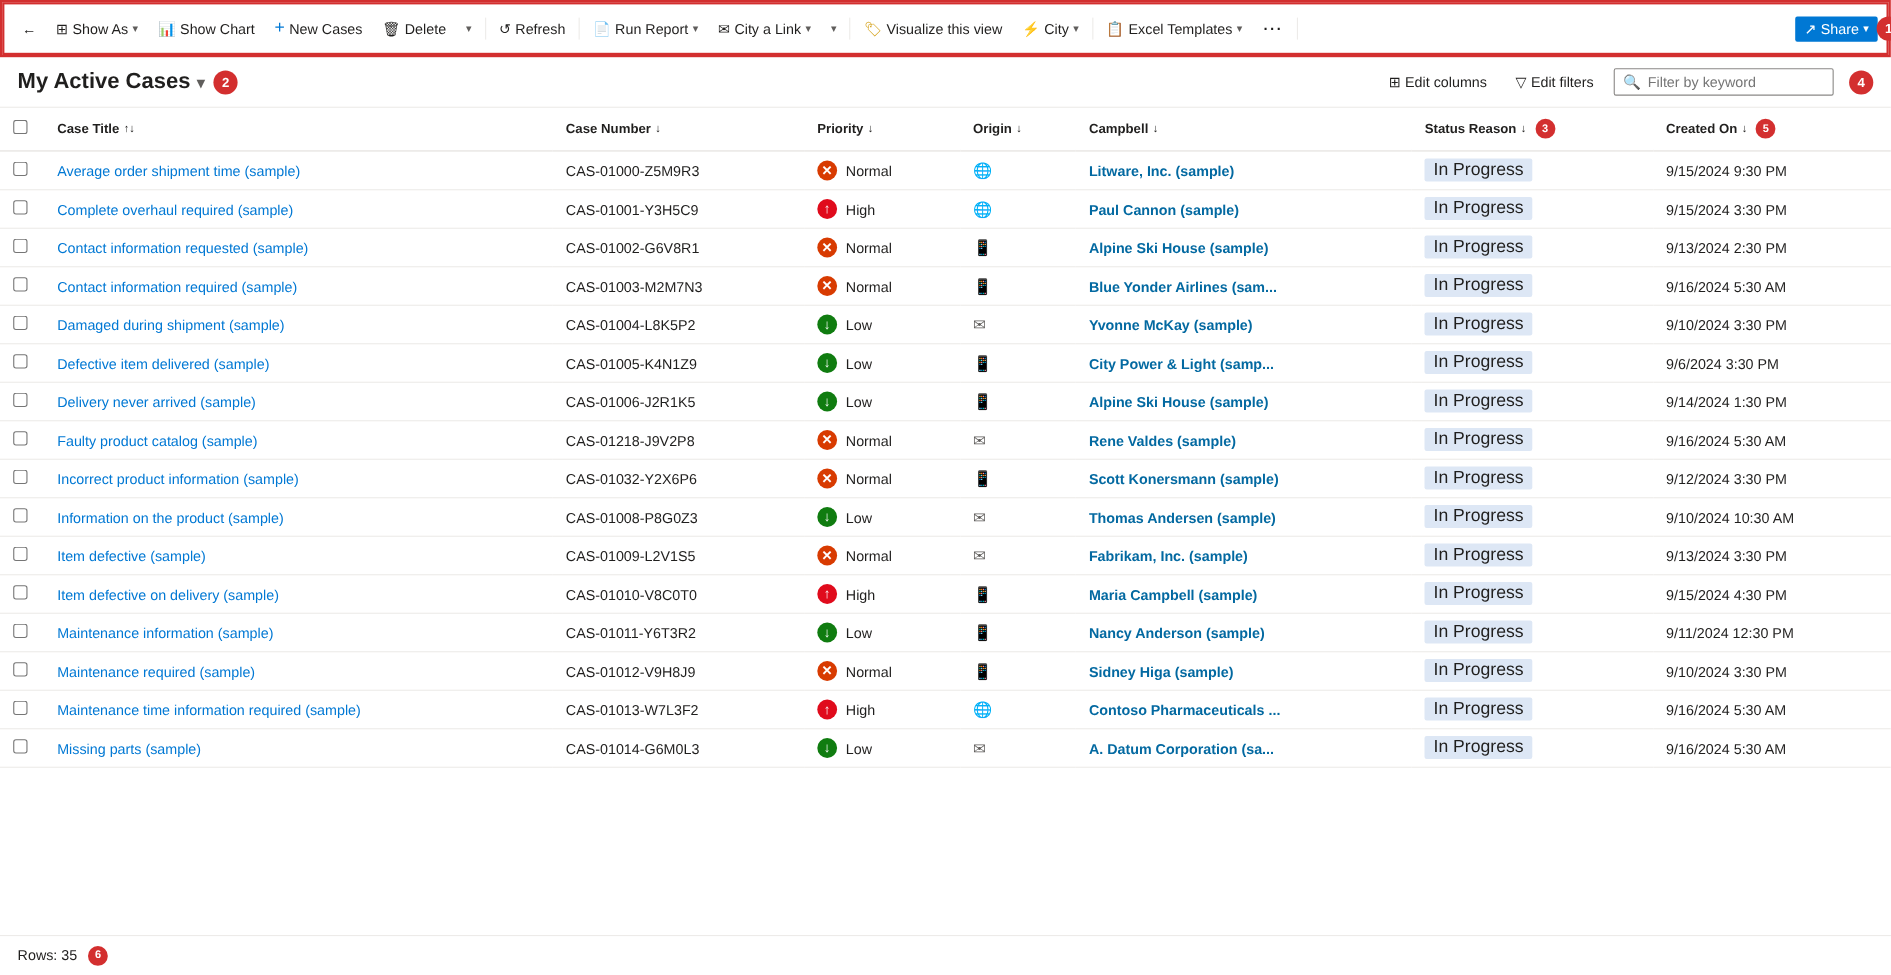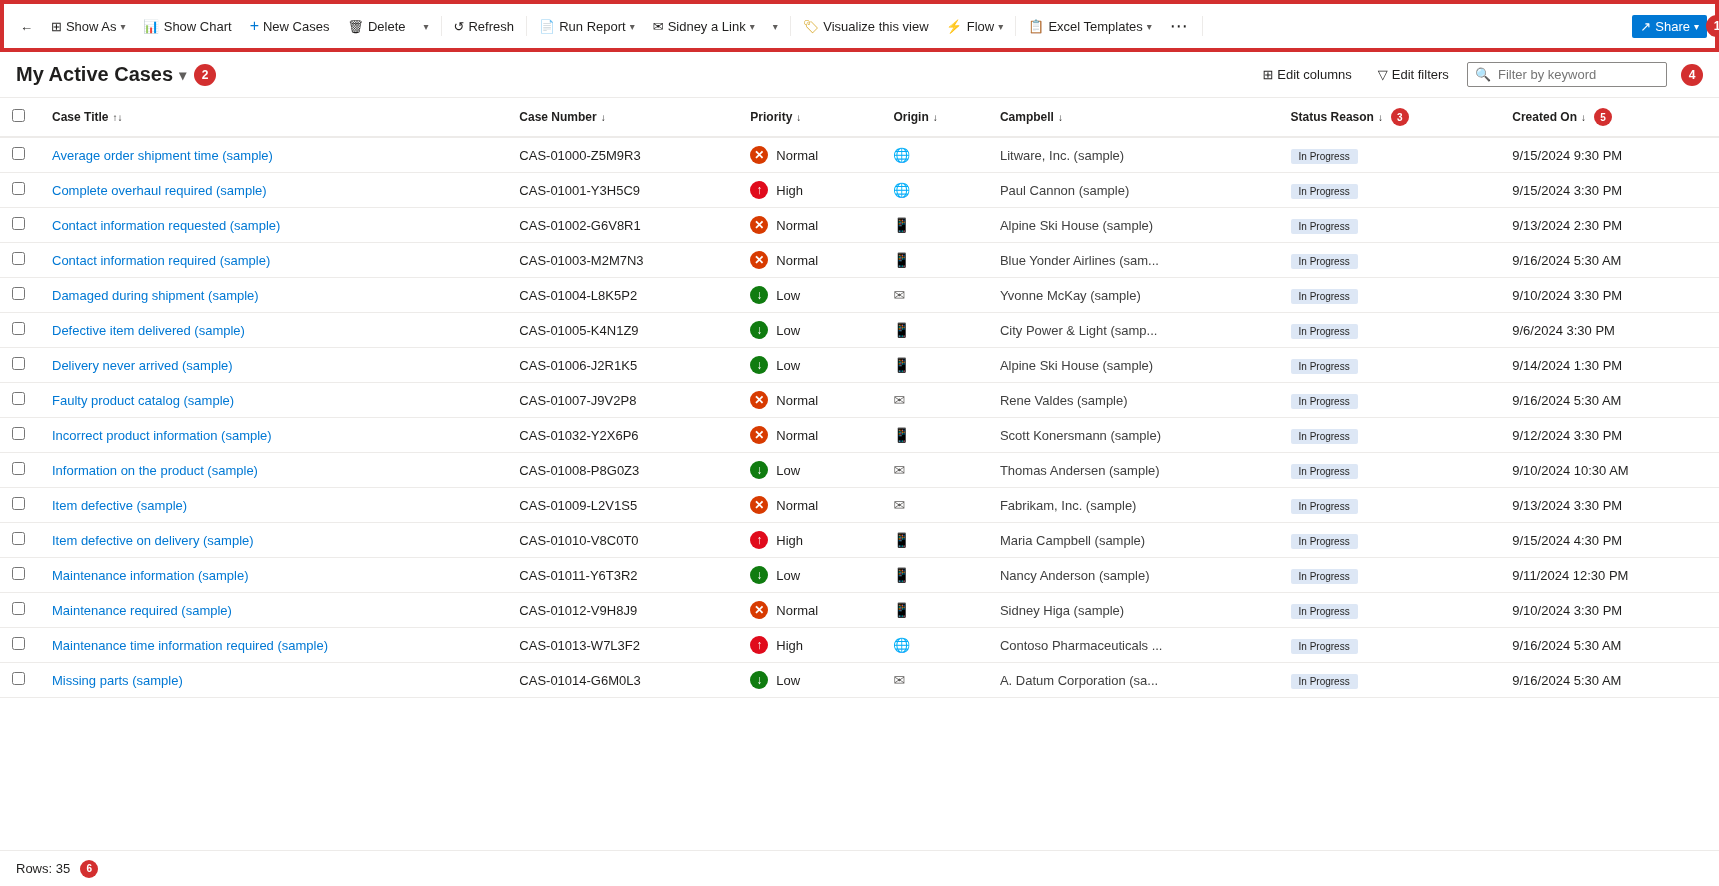--- a/index.html
+++ b/index.html
@@ -128,27 +128,27 @@
       gap: 4px;
     }
     td {
       padding: 8px 12px;
       border-bottom: 1px solid #edebe9;
       font-size: 13px;
       vertical-align: middle;
     }
     .checkbox-cell { width: 40px; }
     .case-link { color: #0078d4; text-decoration: none; cursor: pointer; }
-    .customer-link { color: #404040; cursor: pointer; }
+    .customer-link { color: #0369a1; cursor: pointer; font-weight: bold; }
     .status-badge {
       background: #dde7f5;
       color: #201f1e;
       padding: 2px 8px;
       border-radius: 2px;
-      font-size: 10px;
+      font-size: 16px;
       white-space: nowrap;
     }
     .priority-icon {
       display: inline-flex;
       align-items: center;
       gap: 4px;
     }
     .origin-icon { color: #605e5c; font-size: 14px; }
 
     
@@ -226,34 +226,34 @@
       <span>Refresh</span>
     </button>
     <div class="toolbar-separator"></div>
     <button class="toolbar-btn">
       <span>📄</span>
       <span>Run Report</span>
       <span class="toolbar-chevron">▾</span>
     </button>
     <button class="toolbar-btn">
       <span>✉</span>
-      <span>Sidney a Link</span>
+      <span>City a Link</span>
       <span class="toolbar-chevron">▾</span>
     </button>
     <button class="toolbar-btn">
       <span class="toolbar-chevron">▾</span>
     </button>
     <div class="toolbar-separator"></div>
     <button class="toolbar-btn">
       <span style="color:#d4a017;">🏷</span>
       <span>Visualize this view</span>
     </button>
     <button class="toolbar-btn">
       <span>⚡</span>
-      <span>Flow</span>
+      <span>City</span>
       <span class="toolbar-chevron">▾</span>
     </button>
     <div class="toolbar-separator"></div>
     <button class="toolbar-btn">
       <span>📋</span>
       <span>Excel Templates</span>
       <span class="toolbar-chevron">▾</span>
     </button>
     <button class="toolbar-btn">
       <span style="font-size:18px;letter-spacing:2px;">⋯</span>
@@ -553,21 +553,21 @@
       </td>
     </tr>
         <tr>
       <td class="checkbox-cell">
         <input type="checkbox" style="">
       </td>
       <td>
         <a class="case-link">Faulty product catalog (sample)</a>
       </td>
       <td>
-        <span>CAS-01007-J9V2P8</span>
+        <span>CAS-01218-J9V2P8</span>
       </td>
       <td>
         <span class="priority-icon">
           <span style="display:inline-flex;align-items:center;justify-content:center;width:18px;height:18px;border-radius:50%;background:#d83b01;color:#fff;font-size:12px;font-weight:bold;">✕</span>
           <span style="margin-left:4px;">Normal</span>
         </span>
       </td>
       <td>
         <span class="origin-icon">✉</span>
       </td>

